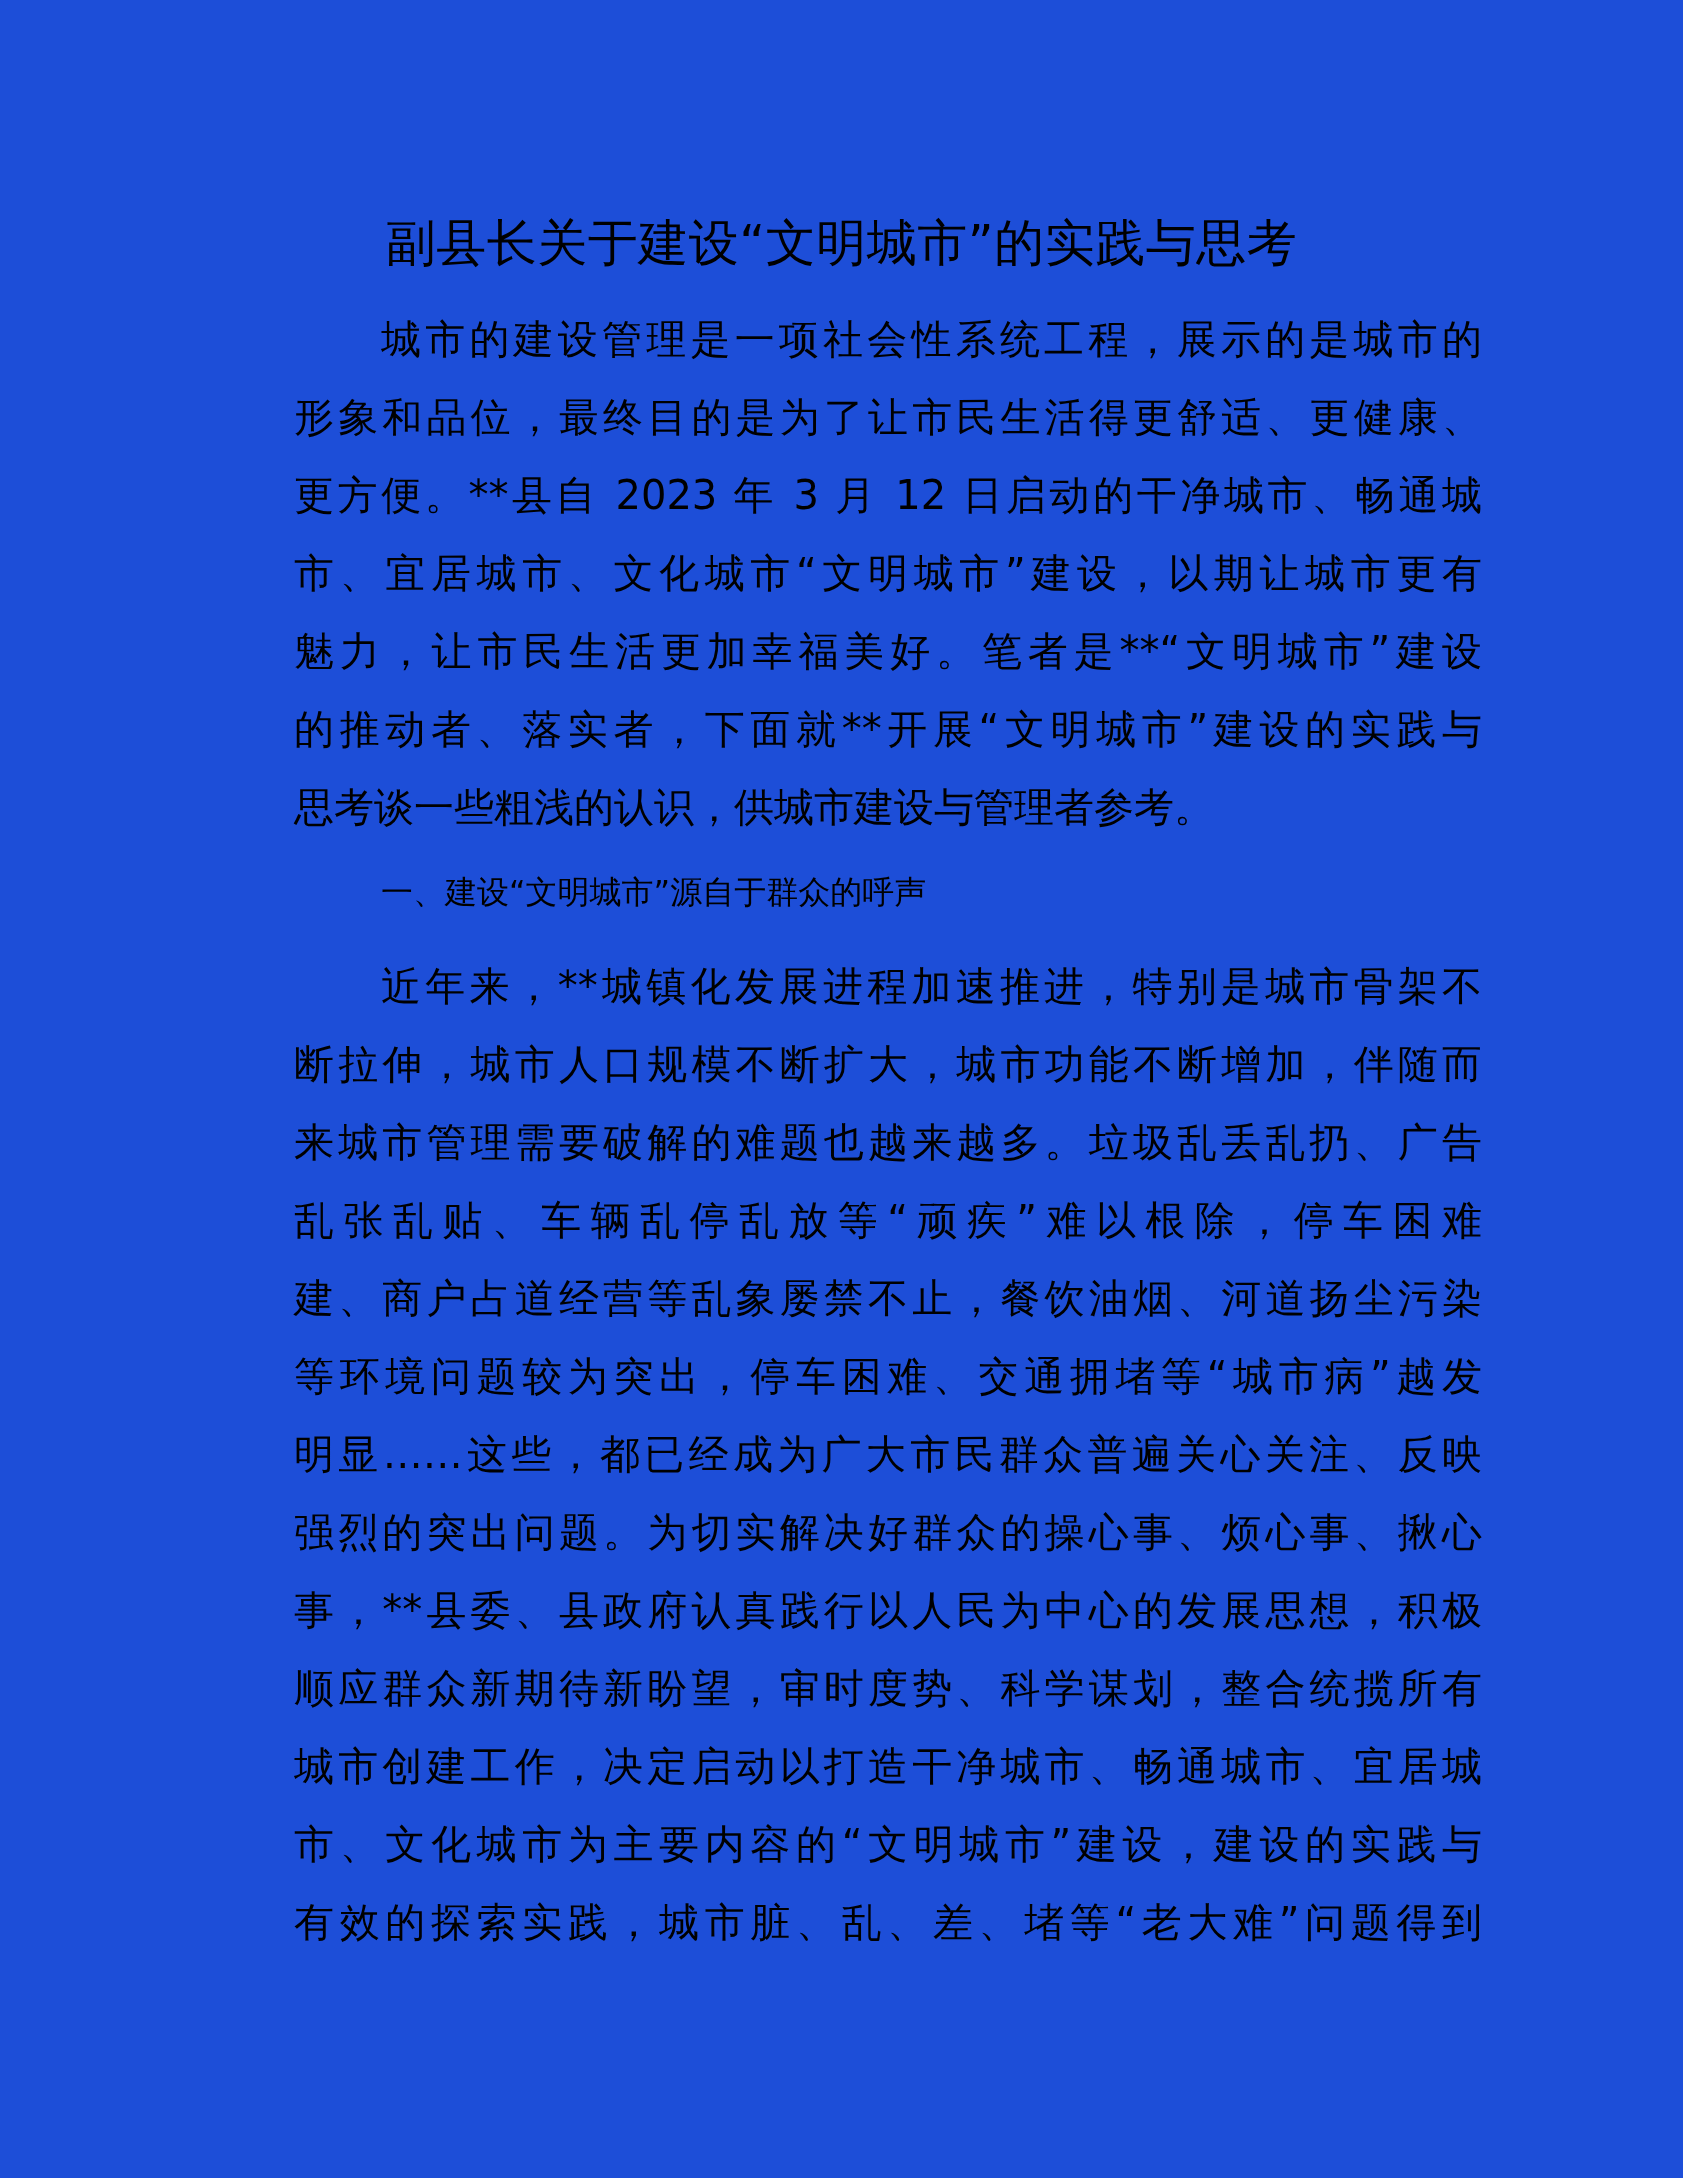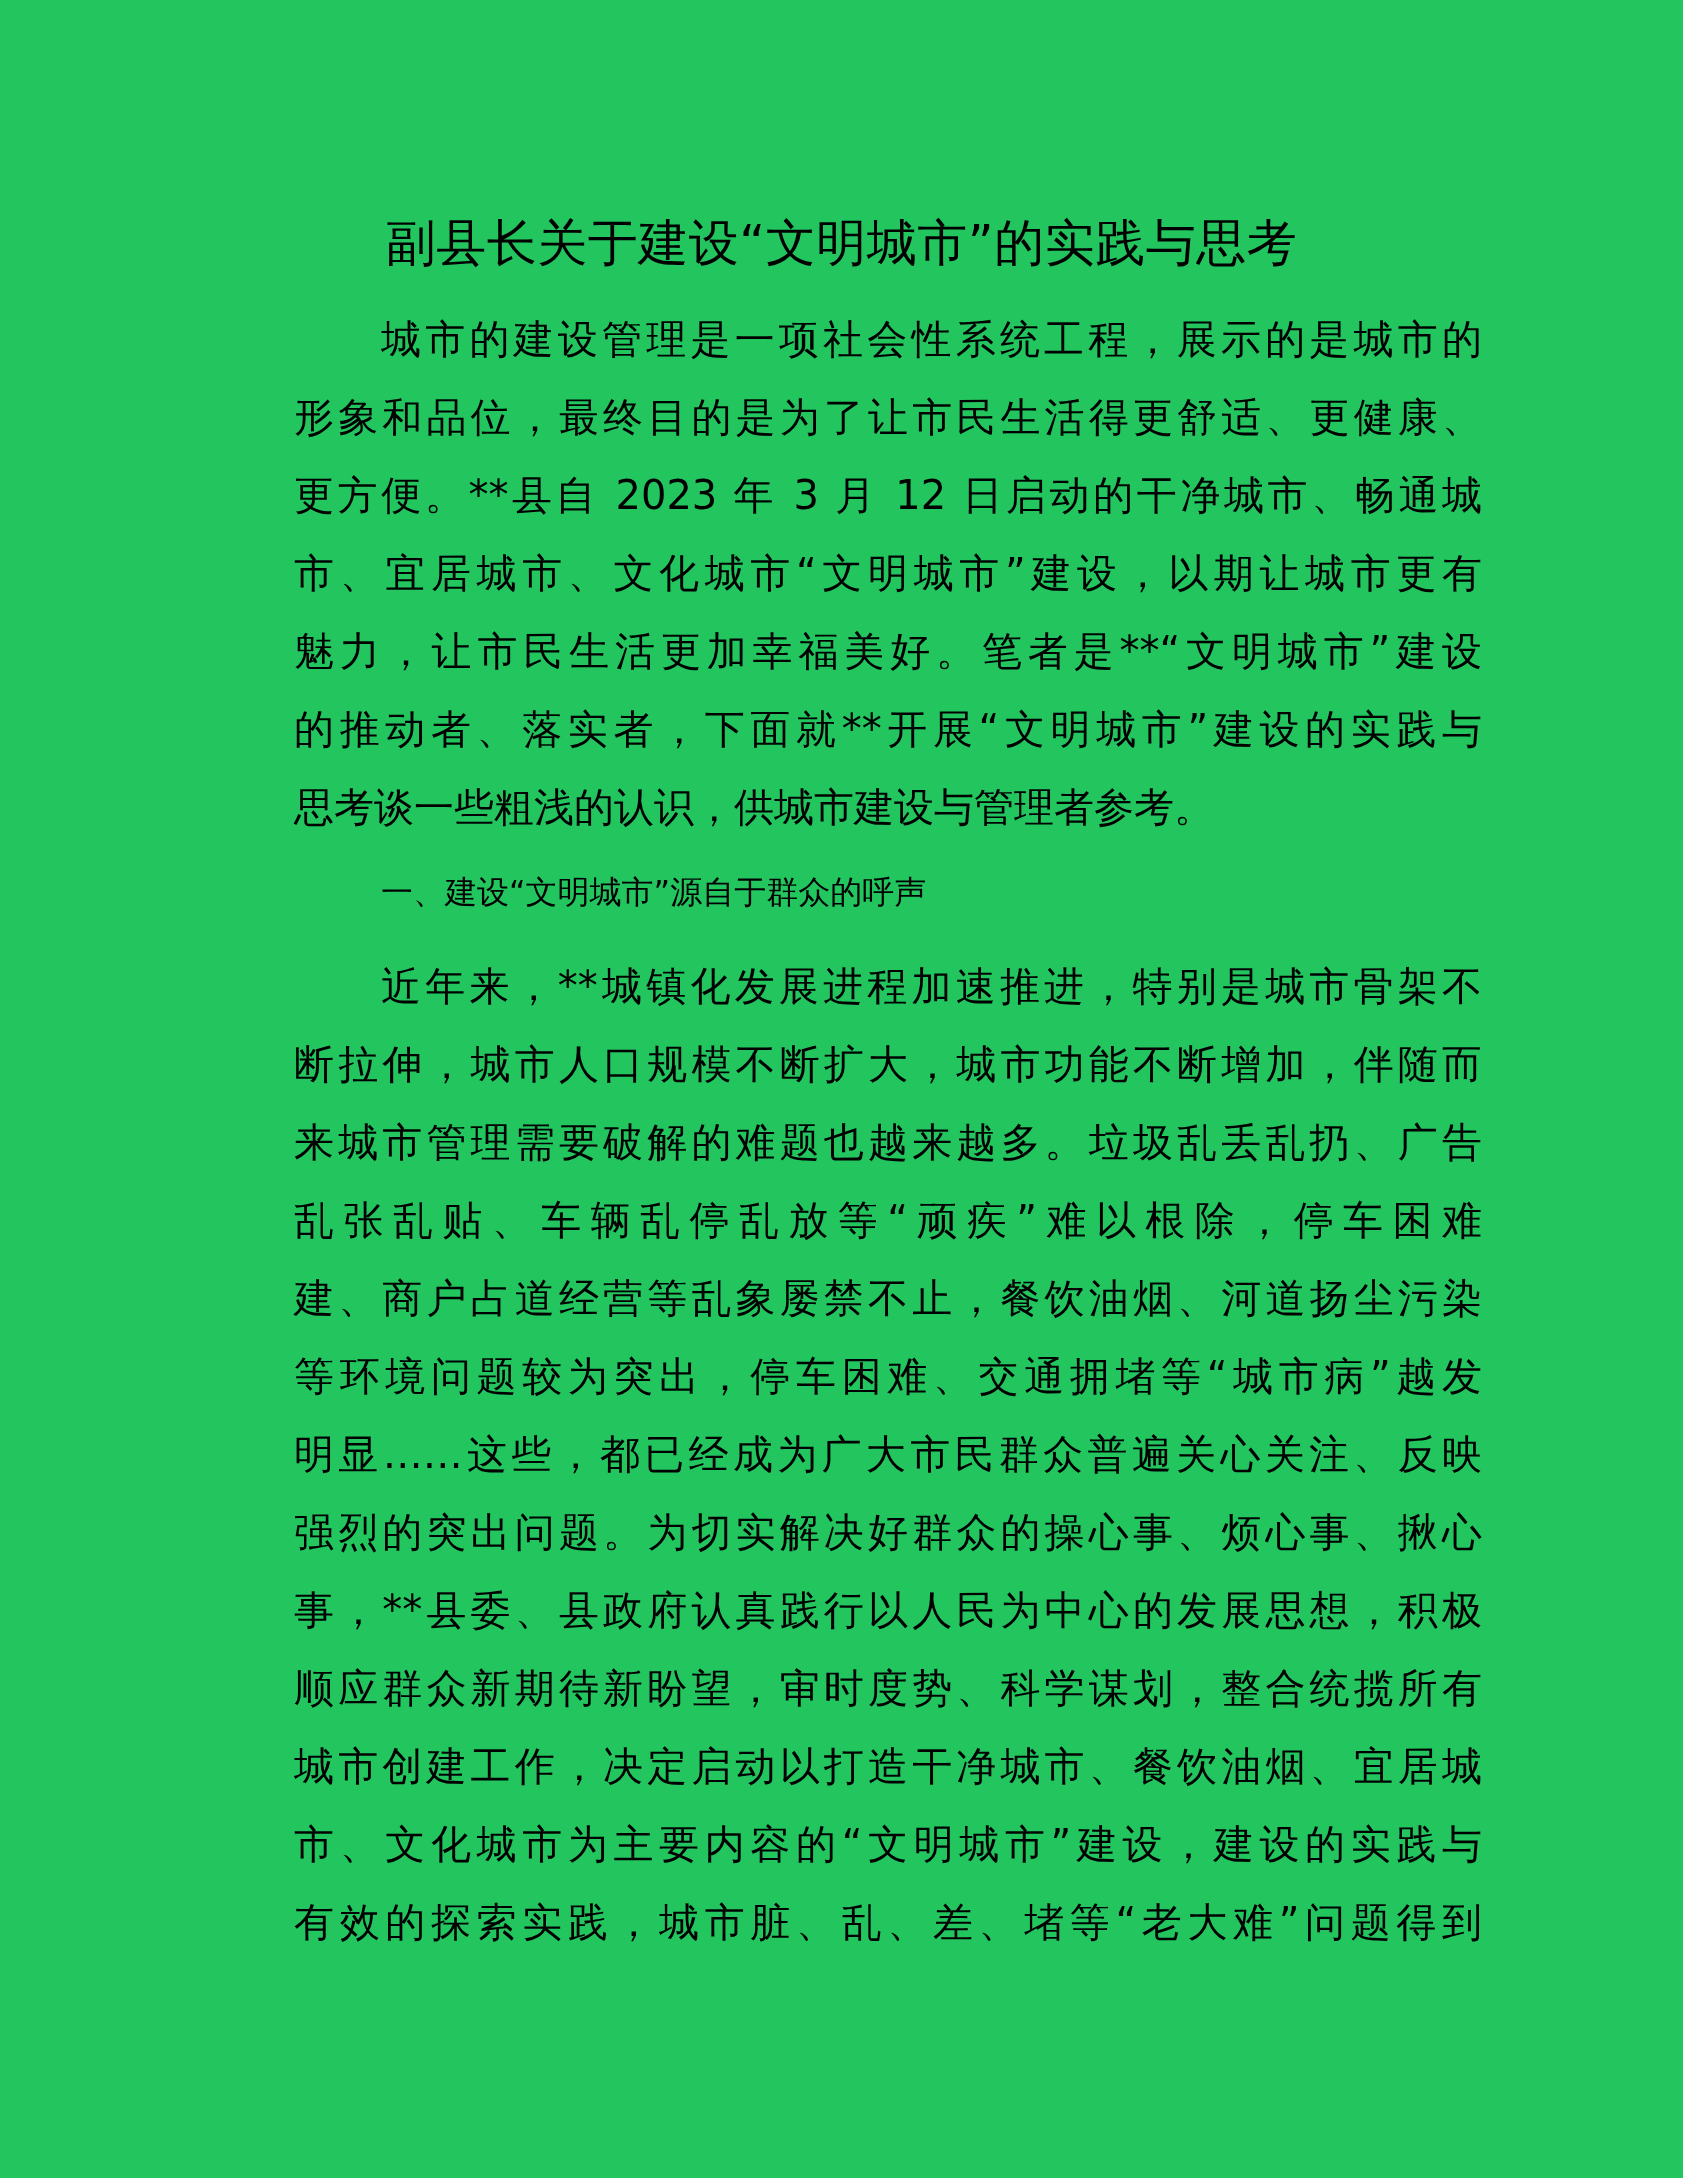--- a/index.html
+++ b/index.html
@@ -14,21 +14,21 @@
     overflow: hidden;
     font-family: "DejaVu Sans", "Liberation Sans", sans-serif;
     color: #000000;
   }
   .page {
     position: absolute;
     left: 0;
     top: 0;
     width: 1683px;
     height: 2178px;
-    background: #22c55e;
+    background: #1d4ed8;
   }
   .title {
     position: absolute;
     left: 0;
     width: 1683px;
     top: 204px;
     text-align: center;
     font-size: 50px;
     line-height: 79px;
     white-space: nowrap;
@@ -91,19 +91,19 @@
     <span class="line indent">近年来，**城镇化发展进程加速推进，特别是城市骨架不</span>
     <span class="line">断拉伸，城市人口规模不断扩大，城市功能不断增加，伴随而</span>
     <span class="line">来城市管理需要破解的难题也越来越多。垃圾乱丢乱扔、广告</span>
     <span class="line">乱张乱贴、车辆乱停乱放等“顽疾”难以根除，停车困难</span>
     <span class="line">建、商户占道经营等乱象屡禁不止，餐饮油烟、河道扬尘污染</span>
     <span class="line">等环境问题较为突出，停车困难、交通拥堵等“城市病”越发</span>
     <span class="line">明显……这些，都已经成为广大市民群众普遍关心关注、反映</span>
     <span class="line">强烈的突出问题。为切实解决好群众的操心事、烦心事、揪心</span>
     <span class="line">事，**县委、县政府认真践行以人民为中心的发展思想，积极</span>
     <span class="line">顺应群众新期待新盼望，审时度势、科学谋划，整合统揽所有</span>
-    <span class="line">城市创建工作，决定启动以打造干净城市、餐饮油烟、宜居城</span>
+    <span class="line">城市创建工作，决定启动以打造干净城市、畅通城市、宜居城</span>
     <span class="line">市、文化城市为主要内容的“文明城市”建设，建设的实践与</span>
     <span class="line">有效的探索实践，城市脏、乱、差、堵等“老大难”问题得到</span>
   </div>
 
 </div>
 
 
 </body></html>

